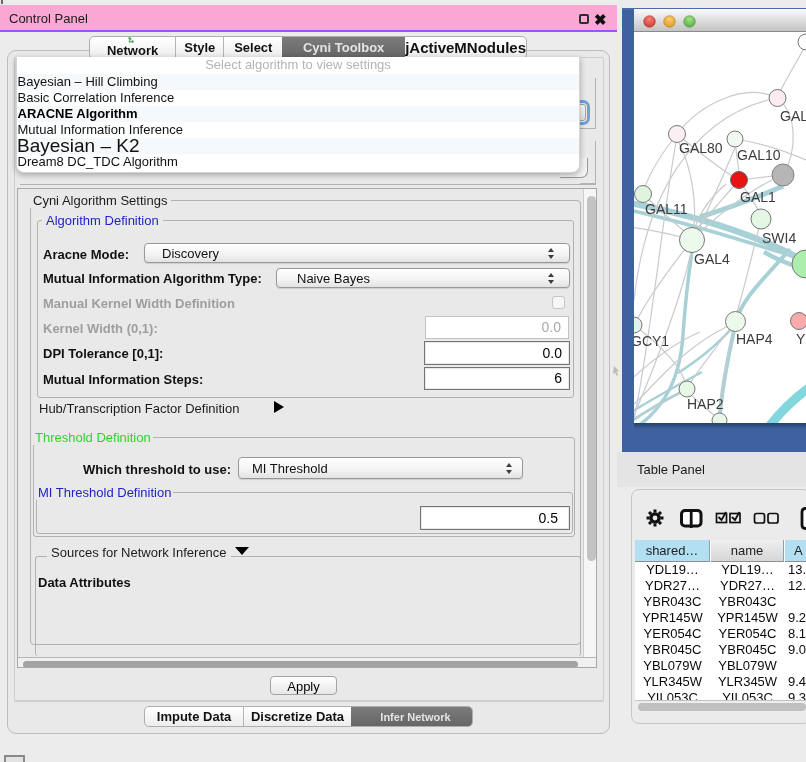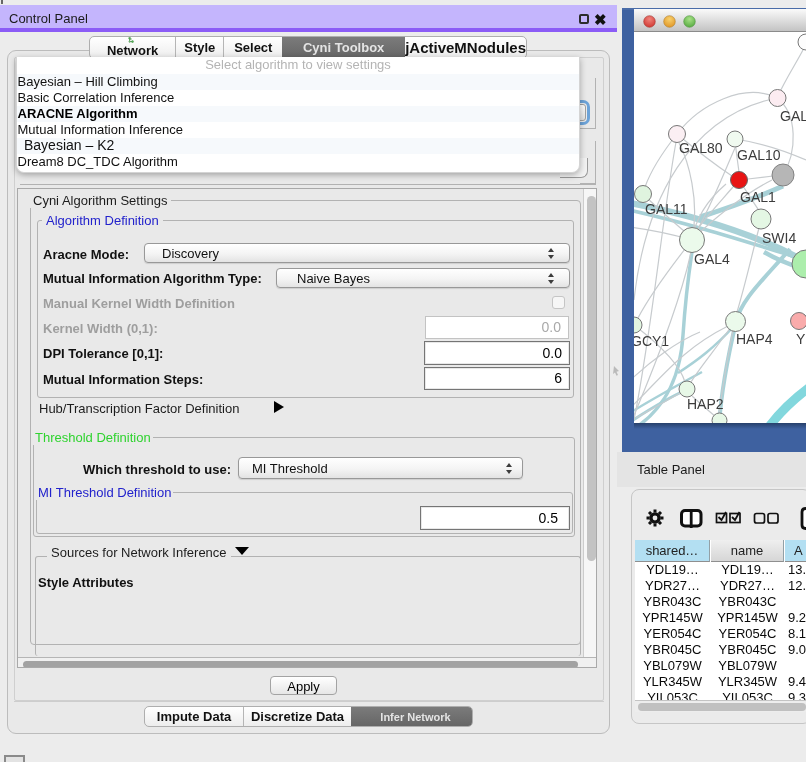--- a/index.html
+++ b/index.html
@@ -21,21 +21,21 @@
   .tinput { position:absolute; background:#fff; font-size:14px; color:#000;
             text-align:right; padding-right:7px; }
   .group { position:absolute; border:1px solid #b2b2b2; border-radius:3px; }
   .gtitle { position:absolute; background:#e9e9e9; padding:0 4px; font-size:13px; white-space:nowrap; }
 </style>
 </head>
 <body>
 
   <div class="abs" style="left:1px;top:0;width:2px;height:4px;background:#666;"></div>
 
-  <div class="abs" style="left:0;top:5px;width:617px;height:27px;background:#c4b5fd;border-bottom:4px solid #8b5cf6;">
+  <div class="abs" style="left:0;top:5px;width:617px;height:27px;background:#f9a8d4;border-bottom:2px solid #8b5cf6;">
     <div class="abs" style="left:9px;top:6px;font-size:13px;color:#1b1b1b;">Control Panel</div>
     <div class="abs" style="left:579px;top:9px;width:10px;height:10px;border:2px solid #2c2c2c;border-radius:2px;"></div>
     <div class="abs" style="left:594px;top:6px;font-size:15px;font-weight:bold;color:#111;">✖</div>
   </div>
 
   <div class="abs" style="left:7px;top:50px;width:603px;height:684px;background:#e9e9e9;border:1px solid #bcbcbc;border-radius:9px;"></div>
 
   <div class="abs" style="left:14px;top:57px;width:590px;height:644px;background:#e9e9e9;border:1px solid #cfcfcf;border-radius:2px;"></div>
 
   <div id="toptabs" class="abs" style="left:89px;top:36px;width:438px;height:23px;border:1px solid #aeaeae;border-radius:5px;background:linear-gradient(#ffffff,#ededed);overflow:hidden;display:flex;">
@@ -75,21 +75,21 @@
 
     <div class="abs" style="left:560px;top:158px;width:28px;height:20px;border:1px solid #9a9a9a;border-left:none;border-top:none;border-radius:0 0 7px 0;background:#f2f2f2;"></div>
   </div>
 
   <div id="dropdown" class="abs" style="left:16px;top:57px;width:564px;height:116px;background:#ffffff;border:1px solid #d4d4d4;border-top:none;border-radius:0 0 8px 8px;box-shadow:0 2px 6px rgba(0,0,0,0.3);overflow:hidden;">
     <div style="height:17px;text-align:center;font-size:13px;color:#b4b4b4;line-height:15px;">Select algorithm to view settings</div>
     <div style="height:16px;background:#f6f9fc;font-size:13px;color:#111;line-height:15px;padding-left:0.5px;">Bayesian – Hill Climbing</div>
     <div style="height:16px;font-size:13px;color:#111;line-height:15px;padding-left:0.5px;">Basic Correlation Inference</div>
     <div style="height:16px;background:#f6f9fc;font-size:13px;font-weight:bold;color:#000;line-height:15px;padding-left:0.5px;">ARACNE Algorithm</div>
     <div style="height:16px;font-size:13px;color:#111;line-height:15px;padding-left:0.5px;">Mutual Information Inference</div>
-    <div style="height:16px;background:#f6f9fc;font-size:14px;color:#111;line-height:15px;padding-left:7px;">Bayesian – K2</div>
+    <div style="height:16px;background:#f6f9fc;font-size:19px;color:#111;line-height:15px;padding-left:0;">Bayesian – K2</div>
     <div style="height:16px;font-size:13px;color:#111;line-height:15px;padding-left:0.5px;">Dream8 DC_TDC Algorithm</div>
   </div>
 
   <div id="scrollpane" class="abs" style="left:17px;top:188px;width:580px;height:480px;background:#e9e9e9;border:1px solid #a9a9a9;overflow:hidden;">
 
     <div class="group" style="left:12px;top:11px;width:551px;height:445px;border-radius:4px;"></div>
     <div class="gtitle" style="left:11px;top:4px;color:#1c1c1c;">Cyni Algorithm Settings</div>
 
     <div class="group" style="left:19px;top:31px;width:537px;height:178px;"></div>
     <div class="gtitle" style="left:24px;top:24px;color:#2222cc;">Algorithm Definition</div>
@@ -141,21 +141,21 @@
 
     <div class="group" style="left:18px;top:303px;width:537px;height:42px;"></div>
     <div class="gtitle" style="left:18px;top:296px;color:#2222cc;padding:0 2px;">MI Threshold Definition</div>
 
     <div class="tinput" style="left:402px;top:317px;width:150px;height:24px;border:1px solid #757575;box-shadow:inset 0 0 0 1px #e8e8e8;line-height:22px;padding-right:11px;">0.5</div>
 
     <div class="group" style="left:17px;top:367px;width:546px;height:100px;border-bottom:none;"></div>
     <div class="gtitle" style="left:29px;top:356px;color:#1c1c1c;">Sources for Network Inference</div>
     <div class="abs" style="left:217px;top:358px;width:0;height:0;border-left:7px solid transparent;border-right:7px solid transparent;border-top:8px solid #000;"></div>
 
-    <div class="lbl abs" style="left:20px;top:386px;">Style Attributes</div>
+    <div class="lbl abs" style="left:20px;top:386px;">Data Attributes</div>
 
 
     <div class="abs" style="left:0;top:468px;width:580px;height:12px;background:#f0f0f0;border-top:1px solid #b5b5b5;">
       <div class="abs" style="left:5px;top:2.5px;width:555px;height:7px;border-radius:4px;background:#a2a2a2;"></div>
     </div>
 
     <div class="abs" style="left:565px;top:0;width:15px;height:468px;background:#f6f6f6;border-left:1px solid #cccccc;">
       <div class="abs" style="left:2.5px;top:7px;width:9px;height:365px;border-radius:5px;background:#c3c3c3;"></div>
     </div>
   </div>

